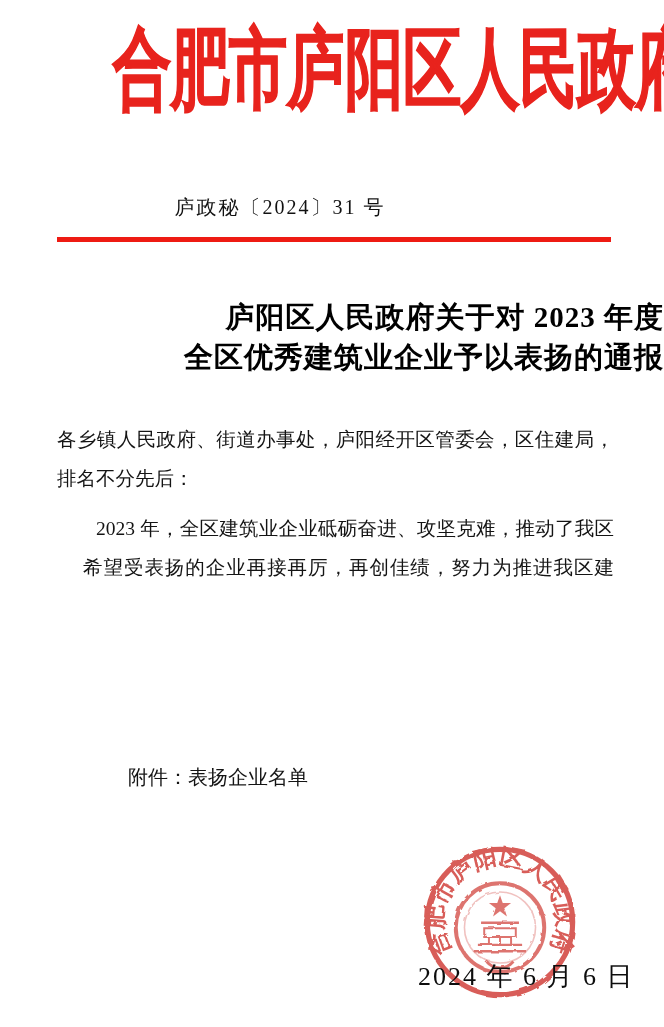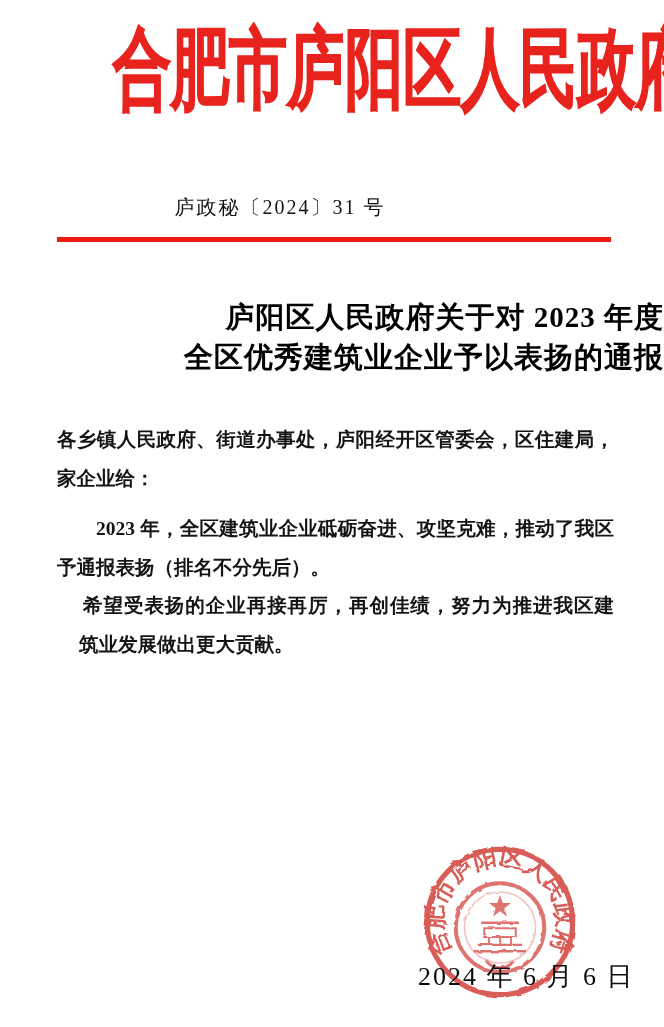--- a/index.html
+++ b/index.html
@@ -48,21 +48,20 @@
     color:#000;
     letter-spacing:1px;
   }
   .body-block{
     position:absolute;top:421px;left:57px;width:557px;
     font-size:19.5px;color:#141414;
   }
   .bline{
     line-height:38.5px;height:38.5px;
     white-space:nowrap;
-    font-weight:bold;
   }
   .bline.j{
     white-space:normal;
     text-align:justify;
     text-align-last:justify;
     -moz-text-align-last:justify;
   }
   .bline.ind2{text-indent:39px;margin-top:12px;}
   .bline.ind1a{text-indent:26px;}
   .bline.ind1b{text-indent:22px;}
@@ -102,27 +101,26 @@
 
   <div class="red-rule"></div>
 
   <div class="doc-title">
     <div>庐阳区人民政府关于对 2023 年度</div>
     <div>全区优秀建筑业企业予以表扬的通报</div>
   </div>
 
   <div class="body-block">
     <div class="bline j">各乡镇人民政府、街道办事处，庐阳经开区管委会，区住建局，</div>
-    <div class="bline">家企业给：</div>
+    <div class="bline">排名不分先后：</div>
     <div class="bline j ind2">2023 年，全区建筑业企业砥砺奋进、攻坚克难，推动了我区</div>
-    <div class="bline">予通报表扬（排名不分先后）。</div>
     <div class="bline j ind1a">希望受表扬的企业再接再厉，再创佳绩，努力为推进我区建</div>
-    <div class="bline ind1b">筑业发展做出更大贡献。</div>
   </div>
 
+  <div class="attachment">附件：表扬企业名单</div>
 
   <svg class="seal" viewBox="0 0 200 200" xmlns="http://www.w3.org/2000/svg">
     <defs>
       <filter id="rough" x="-10%" y="-10%" width="120%" height="120%">
         <feTurbulence type="fractalNoise" baseFrequency="0.09" numOctaves="2" result="n"></feTurbulence>
         <feDisplacementMap in="SourceGraphic" in2="n" scale="4"></feDisplacementMap>
       </filter>
       <path id="sealArc" d="M 38.9 138.2 A 72 72 0 1 1 161.1 138.2" fill="none"></path>
     </defs>
     <g filter="url(#rough)" opacity="0.9">

